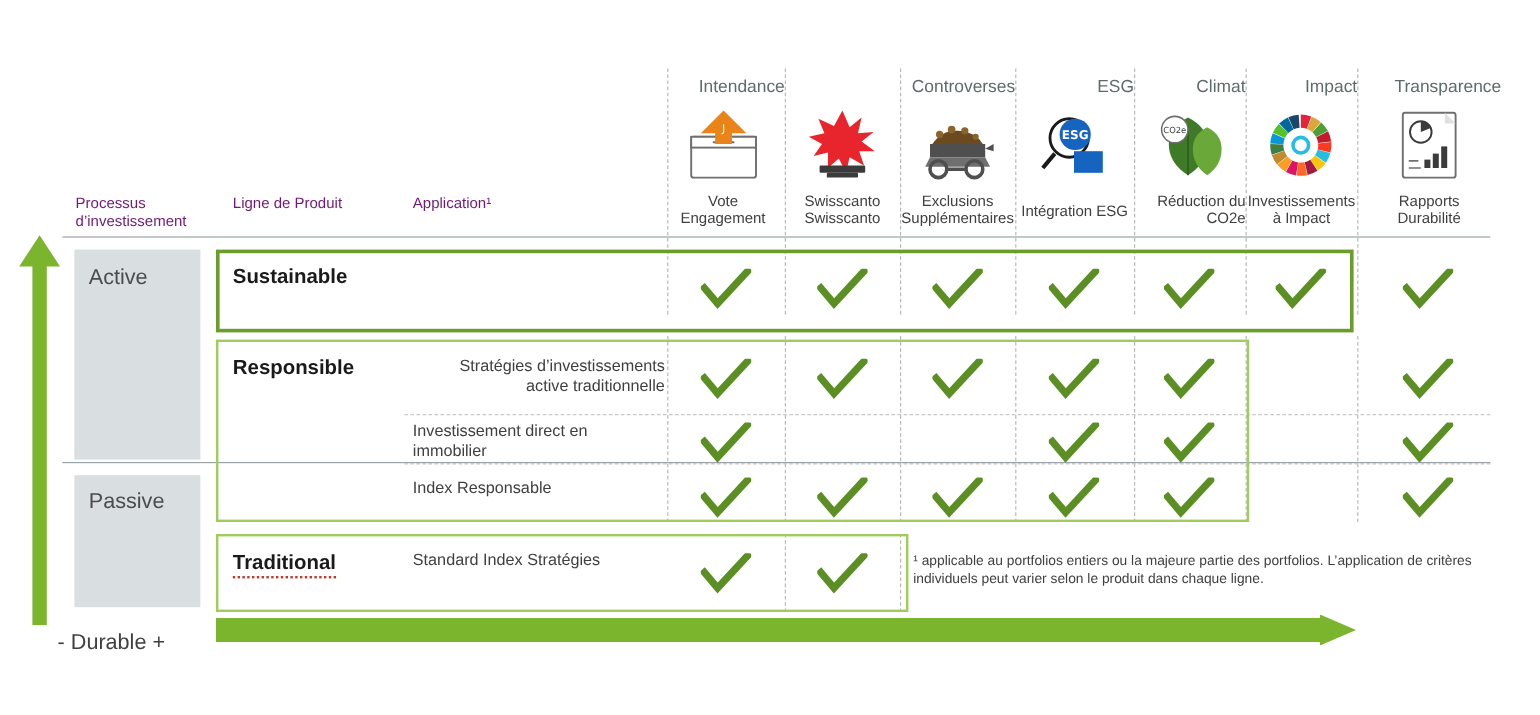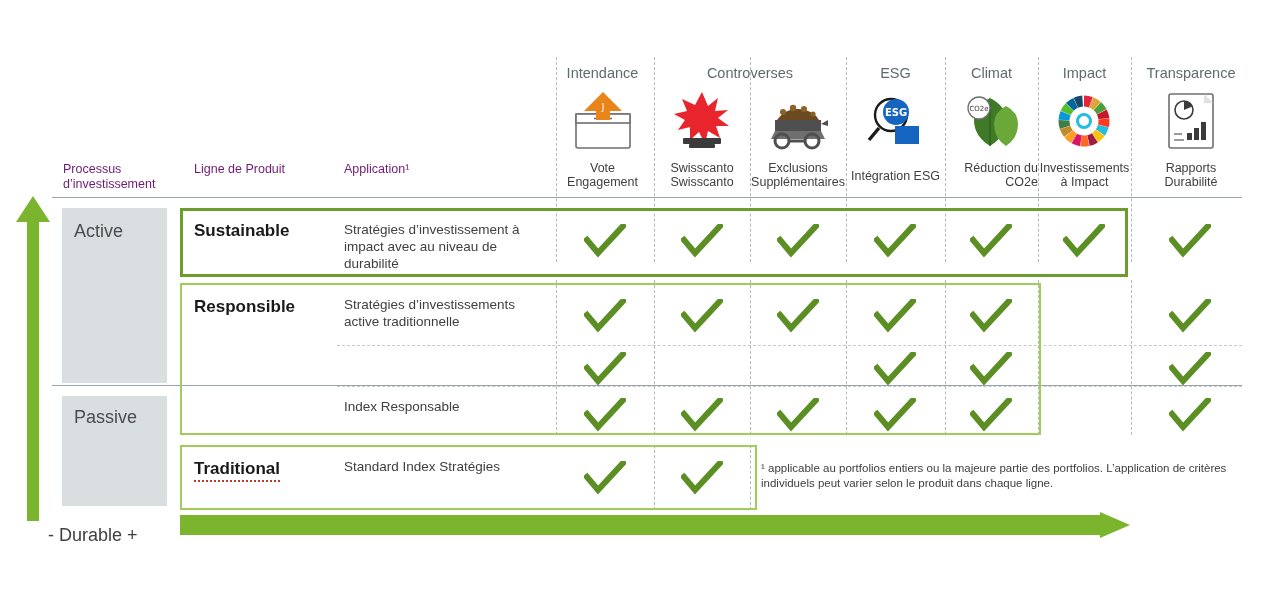--- a/index.html
+++ b/index.html
@@ -8,21 +8,21 @@
     font-family:"Liberation Sans", sans-serif;
     color:#404040;
     position:relative;
     overflow:hidden;
   }
   #stage{position:absolute;left:0;top:0;width:1283px;height:596px;}
   .abs{position:absolute;}
 
   
   .colgroup-label{
-    font-size:14.5px;color:#5f6b6b;text-align:center;white-space:nowrap;
+    font-size:14.5px;color:#5f6b6b;text-align:right;white-space:nowrap;
   }
   .col-caption{
     font-size:12.5px;color:#404040;text-align:center;line-height:14px;
   }
 
   
   .hdr-small{
     font-size:12.5px;color:#701a75;line-height:15px;
   }
   .axis-band{background:#d9dee1;}
@@ -249,25 +249,25 @@
     <svg width="950" height="26" viewBox="0 0 950 26">
       <polygon points="0,3 920,3 920,0 950,13 920,26 920,23 0,23" fill="#7ab52d"></polygon>
     </svg>
   </div>
 
   <div class="abs box box-dark" style="left:180px;top:208px;width:948px;height:69px;"></div>
   <div class="abs box box-light" style="left:180px;top:283px;width:861px;height:152px;"></div>
   <div class="abs box box-light" style="left:180px;top:445px;width:577px;height:65px;"></div>
 
   <div class="abs prodline" style="left:194px;top:221px;">Sustainable</div>
-  <div class="abs appdesc" style="left:344px;top:221px;width:200px;">Stratégies d’investissement à impact avec au niveau de durabilité</div>
 
   <div class="abs prodline" style="left:194px;top:297px;">Responsible</div>
-  <div class="abs appdesc" style="left:344px;top:296px;width:210px;">Stratégies d’investissements active traditionnelle</div>
-
+  <div class="abs appdesc" style="left:344px;top:296px;width:210px;text-align:right;">Stratégies d’investissements active traditionnelle</div>
+
+  <div class="abs appdesc" style="left:344px;top:350px;width:210px;">Investissement direct en immobilier</div>
 
   <div class="abs appdesc" style="left:344px;top:398px;width:210px;">Index Responsable</div>
 
   <div class="abs prodline" style="left:194px;top:459px;border-bottom:2px dotted #c0392b;padding-bottom:1px;">Traditional</div>
   <div class="abs appdesc" style="left:344px;top:458px;width:230px;">Standard Index Stratégies</div>
 
   <div class="abs check" style="left:584px;top:224px;">
     <svg width="42" height="36" viewBox="0 0 42 36">
         <path d="M3 16 L14 29 L39 2" fill="none" stroke="#5b8f23" stroke-width="6" stroke-linecap="square"></path>
       </svg>

